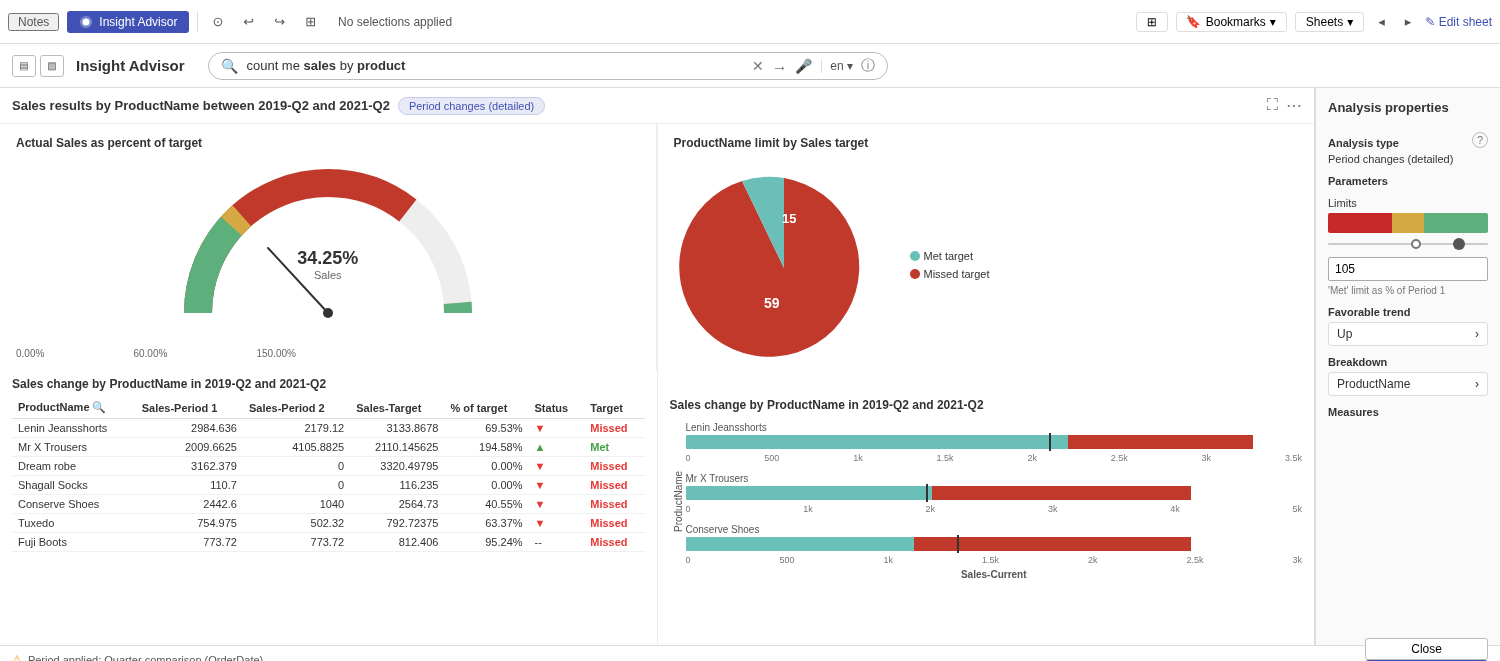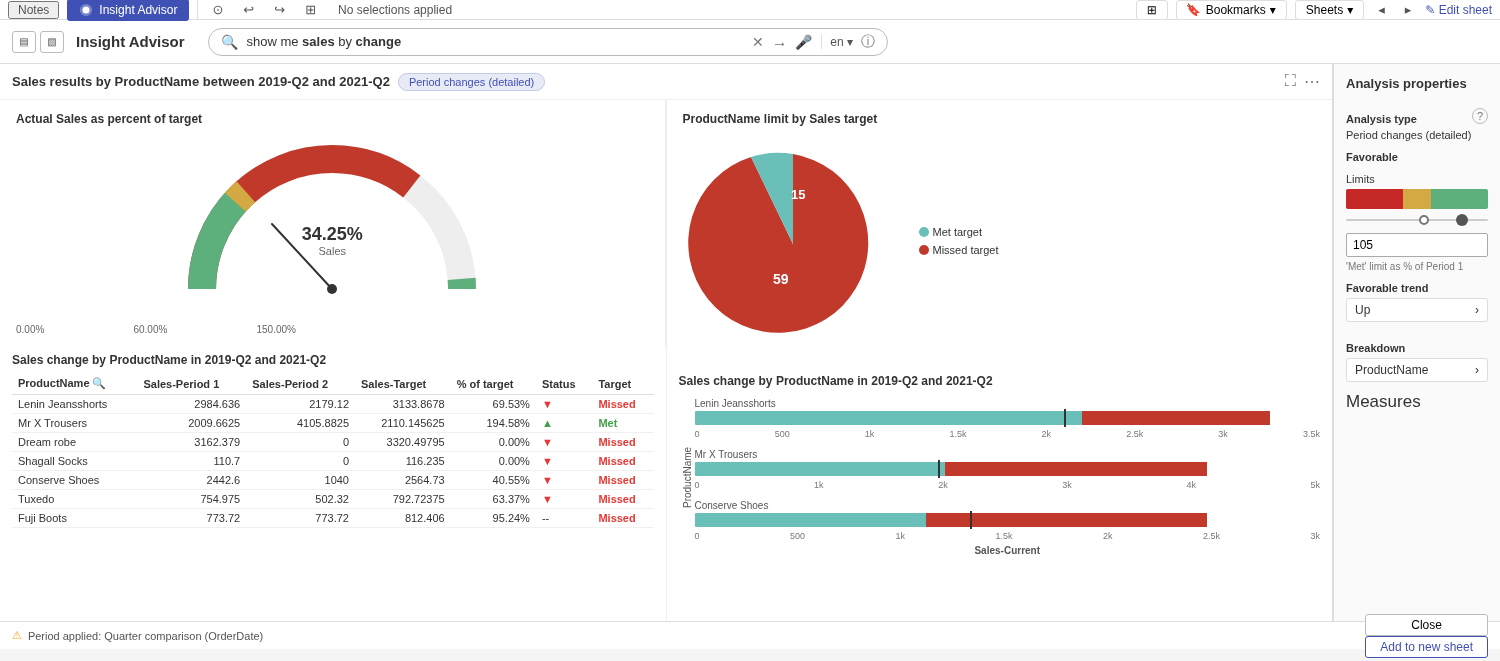--- a/index.html
+++ b/index.html
@@ -1,20 +1,20 @@
 <!DOCTYPE html>
 <html><head>
   <meta charset="utf-8">
   <style>
     * { box-sizing: border-box; margin: 0; padding: 0; }
     body { font-family: 'Segoe UI', Arial, sans-serif; font-size: 12px; background: #f5f5f5; color: #333; width: 1500px; height: 661px; overflow: hidden; }
 
     
     .top-toolbar {
-      display: flex; align-items: center; height: 20px;
+      display: flex; align-items: center; height: 44px;
       background: #fff; border-bottom: 1px solid #ddd;
       padding: 0 8px; gap: 8px;
     }
     .toolbar-notes { font-size: 12px; color: #555; padding: 0 8px; cursor: pointer; }
     .toolbar-insight-advisor {
       background: #4051B5; color: #fff; font-size: 12px;
       padding: 4px 12px; border-radius: 3px; display: flex; align-items: center; gap: 6px;
     }
     .toolbar-insight-advisor svg { width: 14px; height: 14px; fill: white; }
     .toolbar-divider { width: 1px; height: 20px; background: #ddd; }
@@ -118,22 +118,22 @@
     .slider-thumb-left { position: absolute; left: 55%; width: 10px; height: 10px; background: #fff; border: 2px solid #777; border-radius: 50%; cursor: pointer; transform: translateX(-50%); }
     .slider-thumb-right { position: absolute; left: 82%; width: 12px; height: 12px; background: #555; border-radius: 50%; cursor: pointer; transform: translateX(-50%); }
     .limit-input { width: 100%; border: 1px solid #aaa; border-radius: 2px; padding: 4px 6px; font-size: 12px; margin-bottom: 4px; }
     .limit-hint { font-size: 10px; color: #777; margin-bottom: 8px; }
     .favorable-label { font-size: 11px; font-weight: 700; color: #333; margin-bottom: 4px; margin-top: 10px; }
     .dropdown-row {
       display: flex; align-items: center; justify-content: space-between;
       border: 1px solid #ddd; border-radius: 3px; padding: 4px 8px;
       background: #fff; cursor: pointer; font-size: 12px; margin-bottom: 8px;
     }
-    .breakdown-label { font-size: 11px; font-weight: 700; color: #333; margin-bottom: 4px; margin-top: 20px; }
-    .measures-label { font-size: 17px; font-weight: 400; color: #333; margin-top: 10px; }
+    .breakdown-label { font-size: 11px; font-weight: 700; color: #333; margin-bottom: 4px; margin-top: 10px; }
+    .measures-label { font-size: 11px; font-weight: 700; color: #333; margin-top: 10px; }
 
     
     .bottom-bar {
       display: flex; align-items: center; height: 28px;
       background: #fff; border-top: 1px solid #ddd;
       padding: 0 12px; font-size: 11px; color: #555;
     }
     .period-icon { color: #f5a623; margin-right: 6px; }
     .bottom-bar-right { margin-left: auto; display: flex; gap: 0; flex-direction: column; }
     .close-btn { border: 1px solid #bbb; border-radius: 3px; padding: 3px 14px; background: #fff; cursor: pointer; font-size: 12px; }
@@ -145,21 +145,21 @@
     .content-right { flex: 1; overflow-y: auto; }
 
     
     .bar-chart-container { padding: 8px 12px; }
     .bar-chart-title { font-size: 12px; font-weight: 600; color: #333; margin-bottom: 10px; }
     .bar { height: 14px; border-radius: 1px; }
     .bar-teal { background: #6abfb8; }
     .x-axis { display: flex; justify-content: space-between; font-size: 9px; color: #777; margin-top: 4px; }
     .sales-current-label { font-size: 10px; color: #555; text-align: center; font-weight: bold; }
 
-    .right-panel { width: 167px; }
+    .right-panel { width: 185px; }
   </style>
 </head>
 <body>
 
 <div class="top-toolbar">
   <button class="toolbar-notes">Notes</button>
   <div class="toolbar-insight-advisor">
     <svg viewBox="0 0 16 16">
         <circle cx="8" cy="8" r="7" fill="white" opacity="0.3"></circle>
         <circle cx="8" cy="8" r="4" fill="white"></circle>
@@ -191,21 +191,21 @@
 
 <div class="second-toolbar">
   <div class="panel-toggle-btns">
     <button class="panel-btn">▤</button>
     <button class="panel-btn">▧</button>
   </div>
   <span class="app-title">Insight Advisor</span>
   <div class="search-bar">
     <span class="search-icon">🔍</span>
     <div class="search-input">
-      <span>show me </span><span style="font-weight:700">sales</span><span> by </span><span style="font-weight:700">change</span>
+      <span>count me </span><span style="font-weight:700">sales</span><span> by </span><span style="font-weight:700">product</span>
     </div>
     <span class="search-clear">✕</span>
     <span class="search-arrow">→</span>
     <span class="search-mic">🎤</span>
     <span class="search-lang"><span>en</span> ▾</span>
     <span class="search-info">ⓘ</span>
   </div>
 </div>
 
 <div style="display:flex; height:calc(661px - 76px - 28px);">
@@ -436,21 +436,21 @@
 
   <div class="right-panel">
     <div class="right-panel-title">Analysis properties</div>
 
     <div style="display:flex; align-items:center; justify-content:space-between;">
       <span class="section-label">Analysis type</span>
       <span style="color:#777; cursor:pointer; font-size:13px; border:1px solid #bbb; border-radius:50%; width:16px; height:16px; display:flex; align-items:center; justify-content:center; font-size:11px;">?</span>
     </div>
     <div class="type-value">Period changes (detailed)</div>
 
-    <div class="section-label">Favorable</div>
+    <div class="section-label">Parameters</div>
     <div class="section-label" style="font-weight:400;">Limits</div>
     <div class="limits-bar">
       <div class="limits-seg-red"></div>
       <div class="limits-seg-tan"></div>
       <div class="limits-seg-green"></div>
     </div>
     <div class="slider-track">
       <div class="slider-line"></div>
       <div class="slider-thumb-left"></div>
       <div class="slider-thumb-right"></div>

